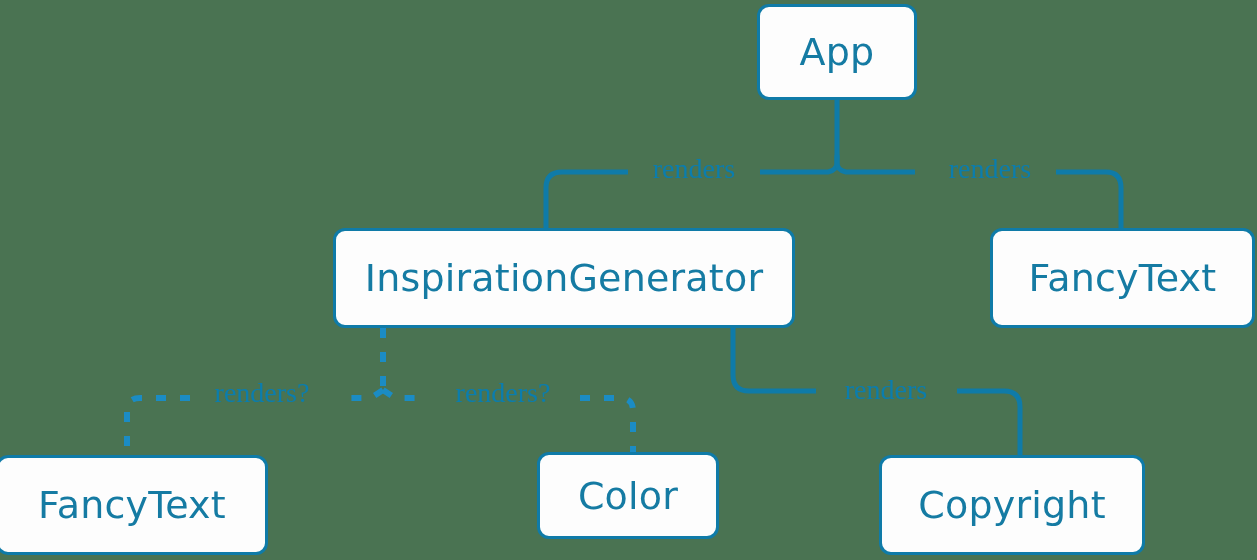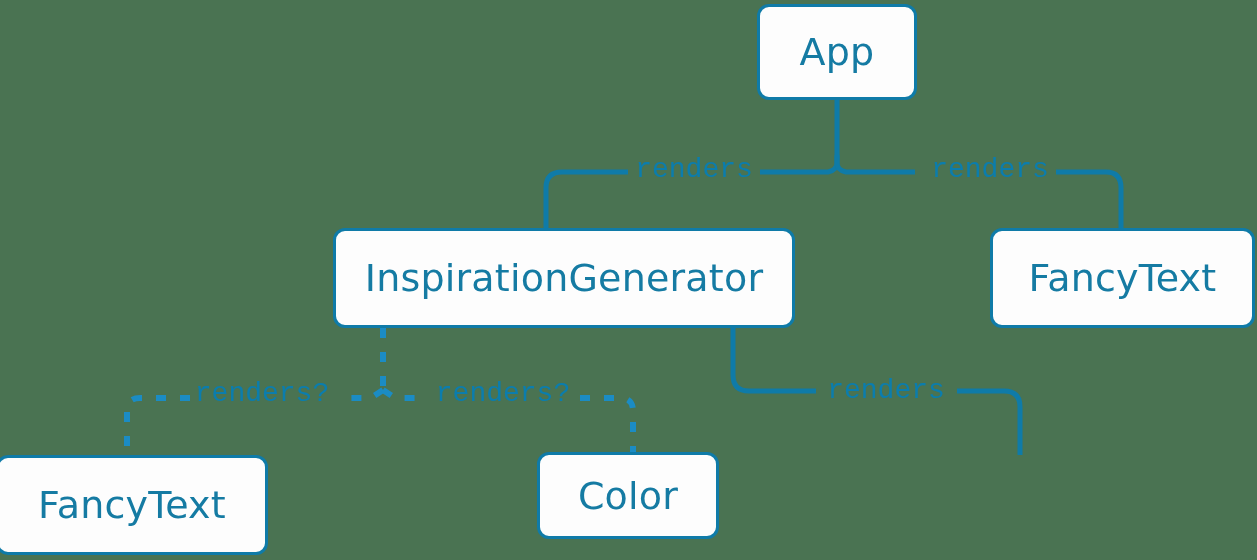--- a/index.html
+++ b/index.html
@@ -39,21 +39,21 @@
   .node-label {
     color: #157ba3;
     font-family: "DejaVu Sans", sans-serif;
     font-weight: 400;
     letter-spacing: 0.2px;
     white-space: nowrap;
   }
   .edge-label {
     position: absolute;
     color: #0b7dad;
-    font-family: Liberation Mono, monospace;
+    font-family: Liberation Serif, serif;
     font-weight: 500;
     white-space: nowrap;
     z-index: 4;
     transform: translate(-50%, -50%);
   }
 </style>
 </head>
 <body>
 
 <div id="diagram-root">
@@ -88,20 +88,23 @@
   </div>
 
   <div class="node" style="left:-4px; top:455px; width:272px; height:100px;">
     <span class="node-label" style="font-size:38px;">FancyText</span>
   </div>
 
   <div class="node" style="left:537px; top:452px; width:182px; height:87px;">
     <span class="node-label" style="font-size:38px;">Color</span>
   </div>
 
+  <div class="node" style="left:879px; top:455px; width:266px; height:100px;">
+    <span class="node-label" style="font-size:38px;">Copyright</span>
+  </div>
 
   <div class="edge-label" style="left:694px; top:169px; font-size:28px;">renders</div>
 
   <div class="edge-label" style="left:990px; top:169px; font-size:28px;">renders</div>
 
   <div class="edge-label" style="left:262px; top:393px; font-size:28px;">renders?</div>
 
   <div class="edge-label" style="left:503px; top:393px; font-size:28px;">renders?</div>
 
   <div class="edge-label" style="left:886px; top:390px; font-size:28px;">renders</div>

